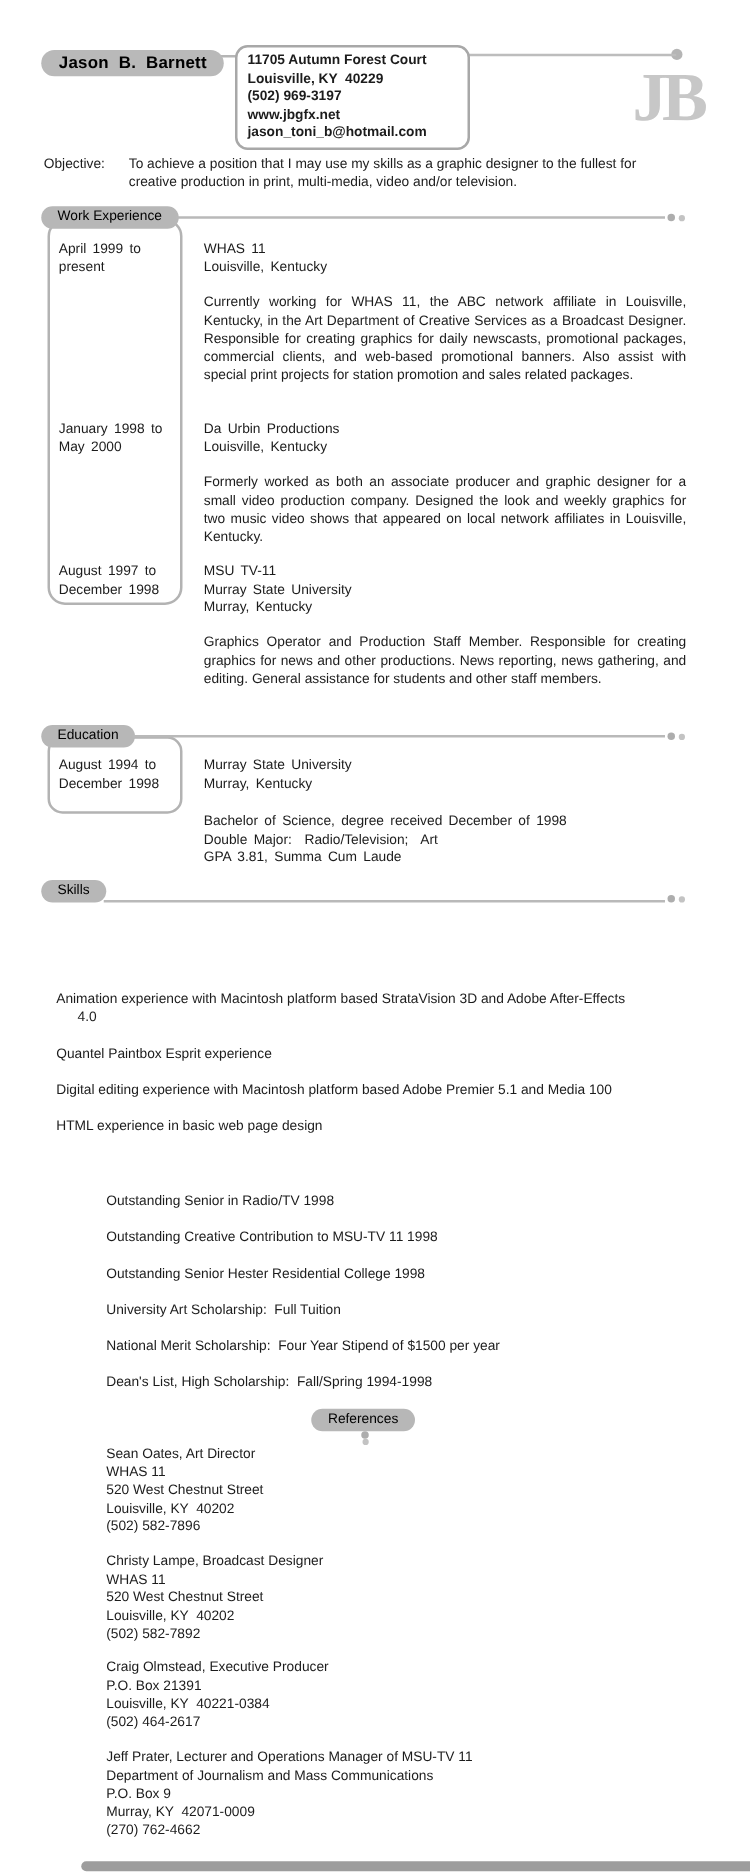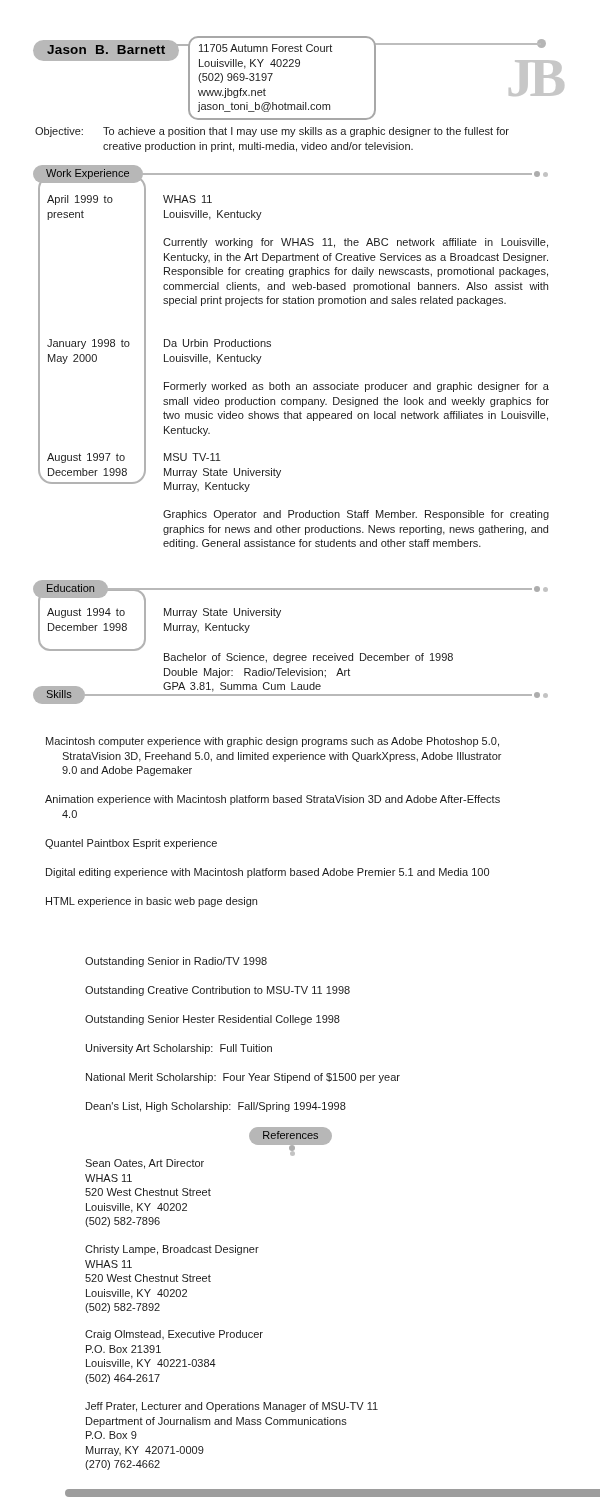--- a/index.html
+++ b/index.html
@@ -9,42 +9,42 @@
     font-size:11px; line-height:14.5px; color:#1c1c1c; overflow:hidden;
   }
   .lines { white-space:pre-wrap; }
 
   
   #name-pill { position:absolute; left:33px; top:40px; background:#b9b9b9; color:#000;
     border-radius:11px; padding:2px 14px 3px; font-size:13.5px; line-height:16px;
     word-spacing:4px; letter-spacing:.2px; z-index:3;font-weight:bold; }
   #pill-box-line { position:absolute; left:158px; top:44px; width:32px; height:2px; background:#b5b5b5; z-index:1; }
   #contact-box { position:absolute; left:188px; top:36px; width:168px; background:#fff;
-    border:2px solid #a8a8a8; border-radius:10px; padding:3px 8px 4px; z-index:2; }
+    border:2px solid #a8a8a8; border-radius:10px; padding:3px 8px 4px; z-index:2;font-weight:bold; }
   #box-dot-line { position:absolute; left:374px; top:43px; width:167px; height:2px; background:#bdbdbd; z-index:1; }
   #header-dot { position:absolute; left:537px; top:39px; width:9px; height:9px; border-radius:50%; background:#b5b5b5; }
   #logo { position:absolute; left:506px; top:50px; z-index:0;
     font-family:Liberation Serif, serif; font-weight:bold; font-size:55px; line-height:55px;
     letter-spacing:-4px; color:#c7c7c7; }
 
   
   #obj-label { position:absolute; left:35px; top:124px; }
   #obj-text  { position:absolute; left:103px; top:124px; width:462px; }
 
   
   .sec-head { position:absolute; left:33px; width:515px; display:flex; align-items:center; z-index:2; }
   .sec-pill { background:#b7b7b7; color:#000; border-radius:10px; padding:1px 13px 3px;
     font-size:11px; line-height:14px; white-space:nowrap; }
   .sec-line { flex:1; height:2px; background:#b9b9b9; margin-left:-2px; }
   .dot { border-radius:50%; background:#adadad; flex:0 0 auto; }
   .dot.big   { width:6px; height:6px; margin-left:2px; }
   .dot.small { width:5px; height:5px; margin-left:3px; background:#c3c3c3; }
   #sec-work   { top:165px; }
   #sec-edu    { top:580px; }
-  #sec-skills { top:686px; }
+  #sec-skills { top:704px;align-items:flex-end; }
   #sec-awards { top:923px; }
   #sec-refs   { top:1127px;flex-direction:column; }
 
   
   .datebox { position:absolute; border:2px solid #b3b3b3; border-radius:14px; background:transparent; z-index:1; }
   #work-datebox { left:38px; top:175px; width:104px; height:305px; }
   #edu-datebox  { left:38px; top:589px; width:104px; height:58px; border-radius:12px; }
 
   .dates { position:absolute; left:47px; width:96px; word-spacing:2px; z-index:2; }
   .org   { position:absolute; left:163px; word-spacing:2px; }
@@ -127,23 +127,20 @@
 GPA 3.81, Summa Cum Laude</div>
 
   <div id="sec-skills" class="sec-head">
     <div class="sec-pill">
       <span>Skills</span>
     </div>
     <div class="sec-line"></div>
     <div class="dot big"></div>
     <div class="dot small"></div>
   </div>
-  <div class="skill lines" style="top:734px">Macintosh computer experience with graphic design programs such as Adobe Photoshop 5.0,
-StrataVision 3D, Freehand 5.0, and limited experience with QuarkXpress, Adobe Illustrator
-9.0 and Adobe Pagemaker</div>
   <div class="skill lines" style="top:792px">Animation experience with Macintosh platform based StrataVision 3D and Adobe After-Effects
 4.0</div>
   <div class="skill lines" style="top:836px">Quantel Paintbox Esprit experience</div>
   <div class="skill lines" style="top:865px">Digital editing experience with Macintosh platform based Adobe Premier 5.1 and Media 100</div>
   <div class="skill lines" style="top:894px">HTML experience in basic web page design</div>
 
   <div class="block lines" style="top:954px">Outstanding Senior in Radio/TV 1998</div>
   <div class="block lines" style="top:983px">Outstanding Creative Contribution to MSU-TV 11 1998</div>
   <div class="block lines" style="top:1012px">Outstanding Senior Hester Residential College 1998</div>
   <div class="block lines" style="top:1041px">University Art Scholarship:  Full Tuition</div>

